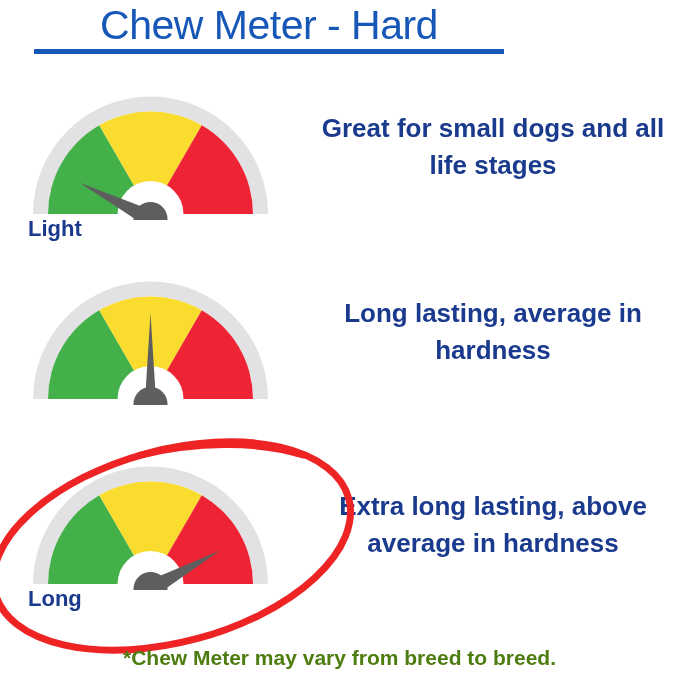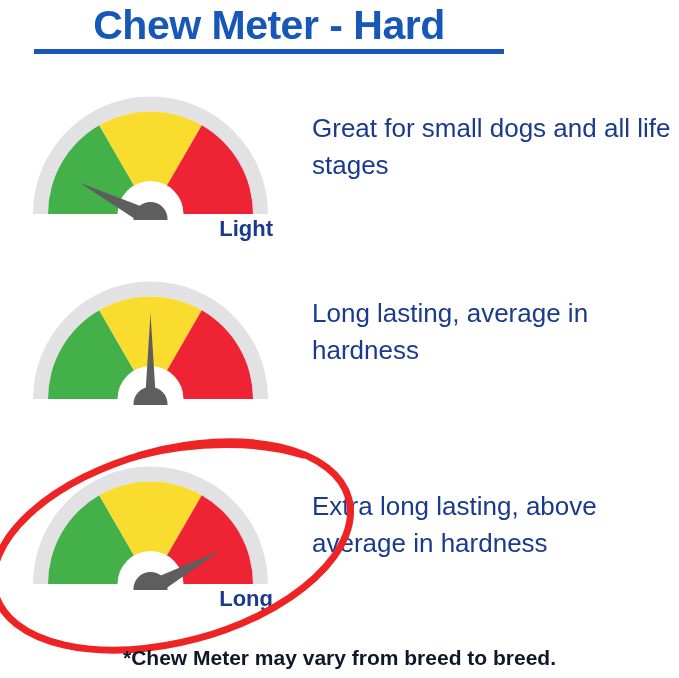--- a/index.html
+++ b/index.html
@@ -19,21 +19,21 @@
   
   #title-block {
     position: absolute;
     left: 34px;
     top: 2px;
     width: 470px;
     text-align: center;
   }
   #page-title {
     font-size: 41px;
-    font-weight: bold;
+    font-weight: normal;
     color: #1657B7;
     letter-spacing: -0.5px;
     line-height: 46px;
     white-space: nowrap;
   }
   #title-underline {
     margin-top: 1px;
     height: 5px;
     background: #1657B7;
     width: 100%;
@@ -59,35 +59,35 @@
   .gauge-svg {
     display: block;
     width: 245px;
     height: 132px;
   }
   .gauge-label {
     position: absolute;
     left: 0;
     top: 128px;
     width: 245px;
-    text-align: right;
+    text-align: left;
     font-size: 22px;
     font-weight: bold;
     color: #1A3A8E;
   }
 
   .desc {
     position: absolute;
     left: 312px;
     top: 22px;
     width: 362px;
-    text-align: left;
+    text-align: center;
     font-size: 26px;
     line-height: 37px;
-    font-weight: normal;
+    font-weight: bold;
     color: #1A3A8E;
   }
   #desc-hard { top: 30px; }
 
   
   #highlight-oval {
     position: absolute;
     left: -18px;
     top: 428px;
     width: 380px;
@@ -97,21 +97,21 @@
 
   
   #footnote {
     position: absolute;
     left: 0;
     top: 646px;
     width: 679px;
     text-align: center;
     font-size: 21px;
     font-weight: bold;
-    color: #0f172a;
+    color: #4d7c0f;
   }
 </style>
 </head>
 <body>
 
 <div id="title-block">
   <div id="page-title">Chew Meter - Hard</div>
   <div id="title-underline"></div>
 </div>
 

